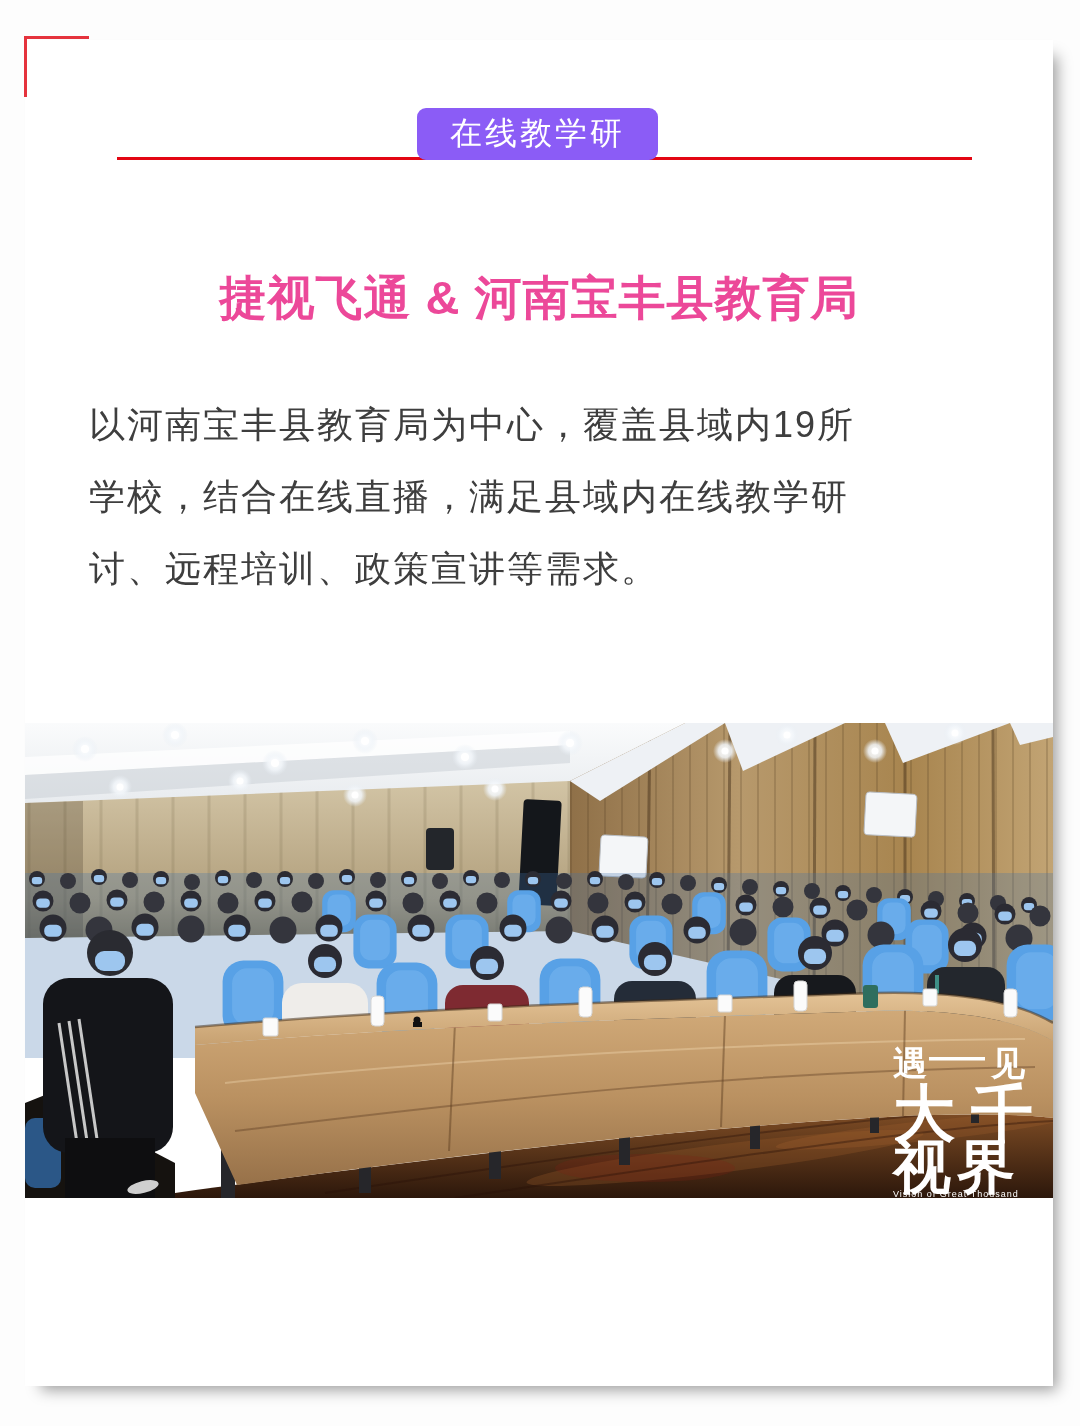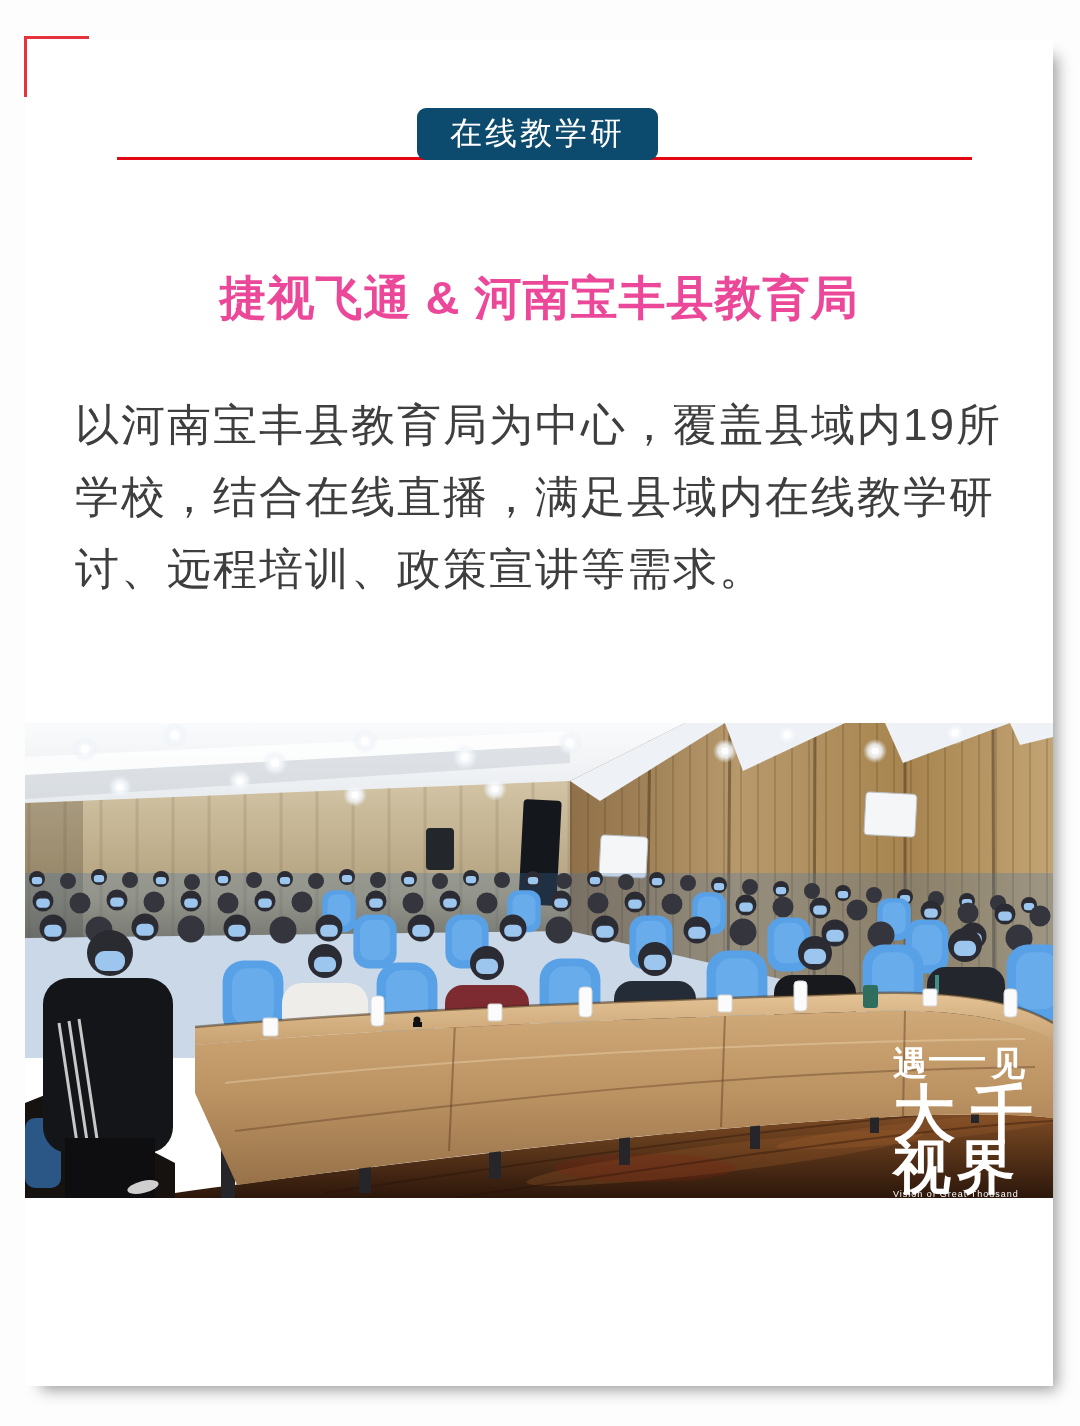--- a/index.html
+++ b/index.html
@@ -3,26 +3,26 @@
 <meta charset="utf-8">
 <style>
   html,body{margin:0;padding:0;background:#fdfdfd;}
   .stage{position:relative;width:1080px;height:1426px;overflow:hidden;background:#fdfdfd;
          font-family:"Liberation Sans","DejaVu Sans",sans-serif;}
   .card{position:absolute;left:25px;top:40px;width:1028px;height:1346px;background:#ffffff;
         box-shadow:10px 10px 14px -6px rgba(0,0,0,.38);}
   .corner-bracket{position:absolute;left:24px;top:36px;width:62px;height:58px;
         border-top:3px solid #e5333d;border-left:3px solid #e5333d;z-index:6;}
   .divider{position:absolute;left:92px;top:117px;width:855px;height:3px;background:#e30613;z-index:2;}
-  .badge{position:absolute;left:392px;top:68px;width:241px;height:52px;background:#0c4a6e;
+  .badge{position:absolute;left:392px;top:68px;width:241px;height:52px;background:#8b5cf6;
         border-radius:9px;color:#ffffff;display:flex;align-items:center;justify-content:center;
         font-size:32px;letter-spacing:3px;font-weight:400;z-index:3;}
   .title{position:absolute;left:0;top:196px;width:100%;text-align:center;font-size:47px;
         line-height:62px;font-weight:bold;color:#ec4899;letter-spacing:1px;}
-  .body-text{position:absolute;left:50px;top:349px;width:932px;font-size:44px;line-height:72px;
+  .body-text{position:absolute;left:64px;top:349px;width:932px;font-size:36px;line-height:72px;
         color:#3e3e3e;letter-spacing:2px;white-space:pre-line;text-align:justify;}
   .photo{position:absolute;left:0;top:683px;width:1028px;height:475px;overflow:hidden;}
   .photo svg{display:block;width:100%;height:100%;}
   .wm-cjk{font-weight:bold;}
 </style>
 </head>
 <body>
 
 <div class="stage">
   <div class="card">

